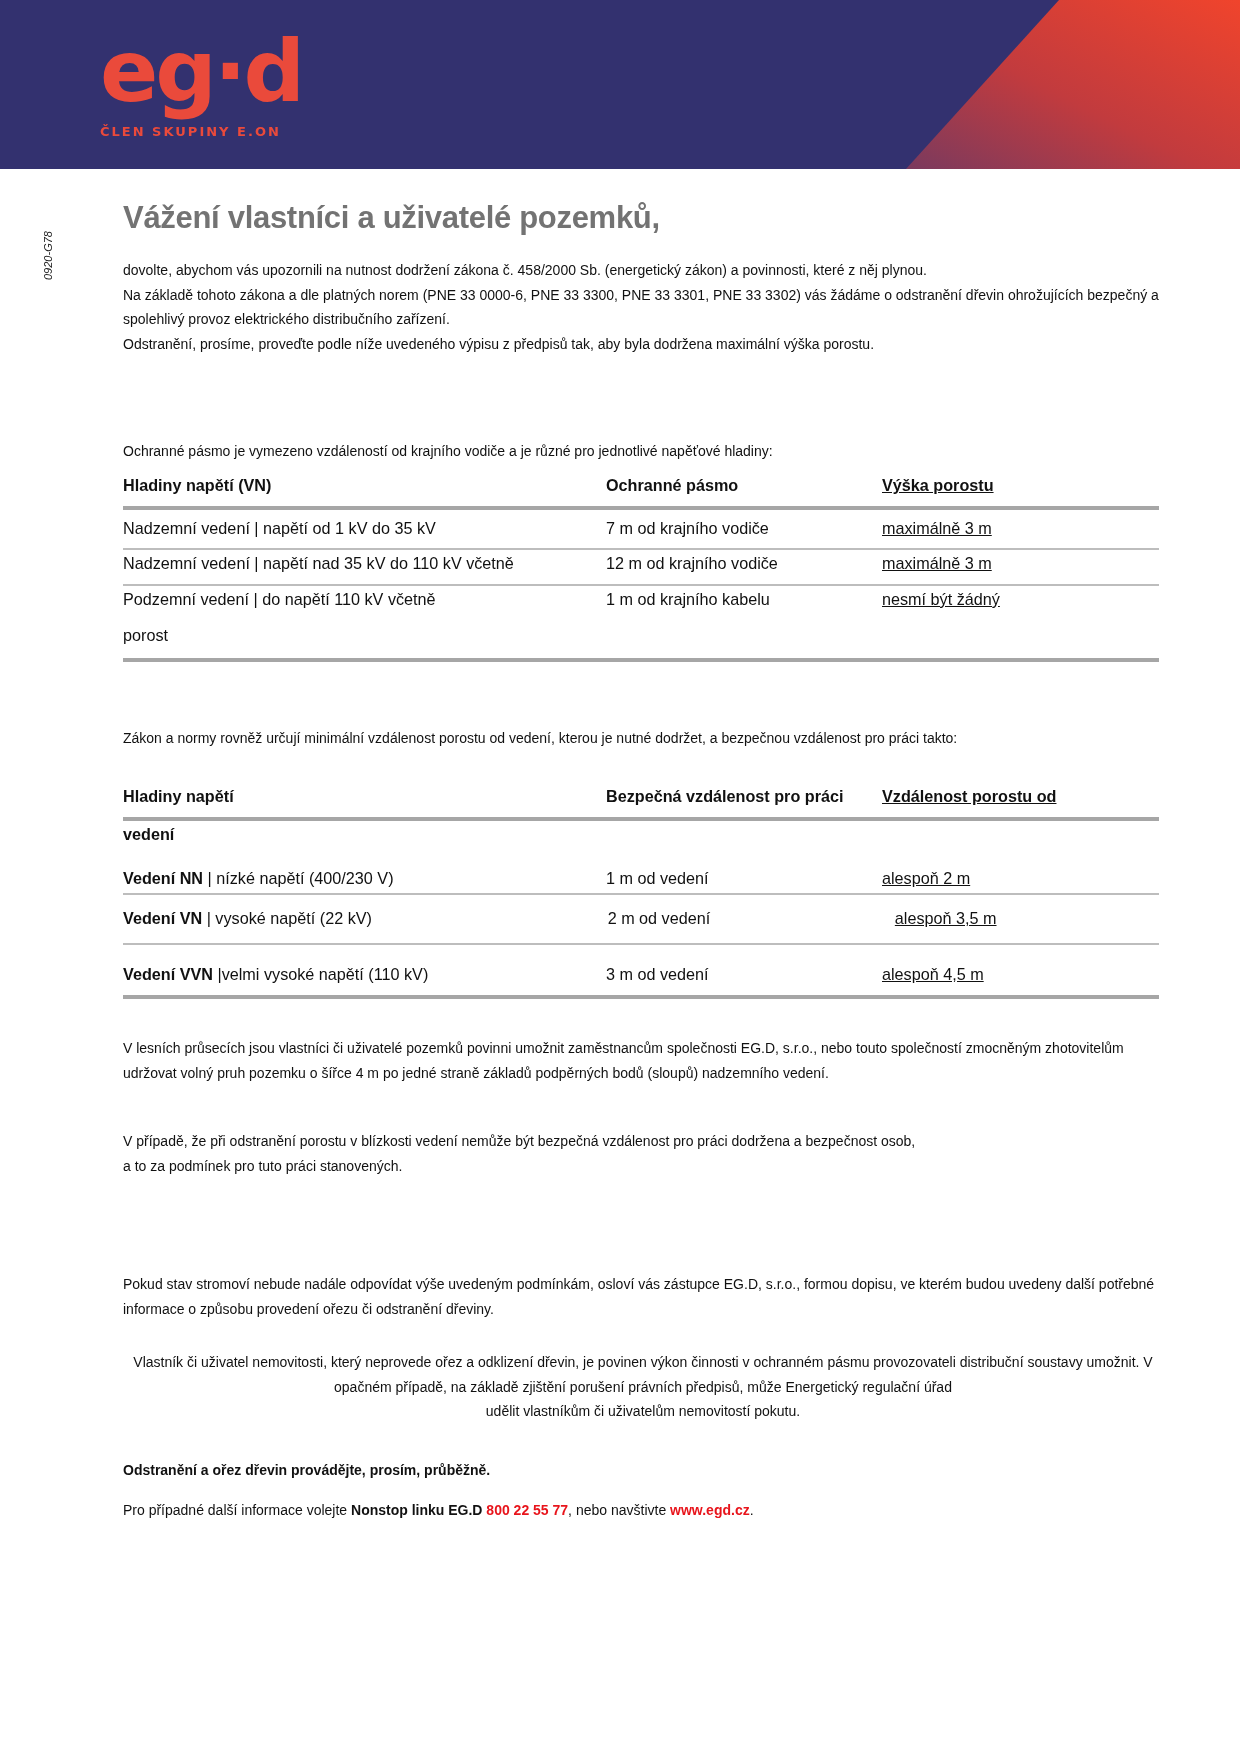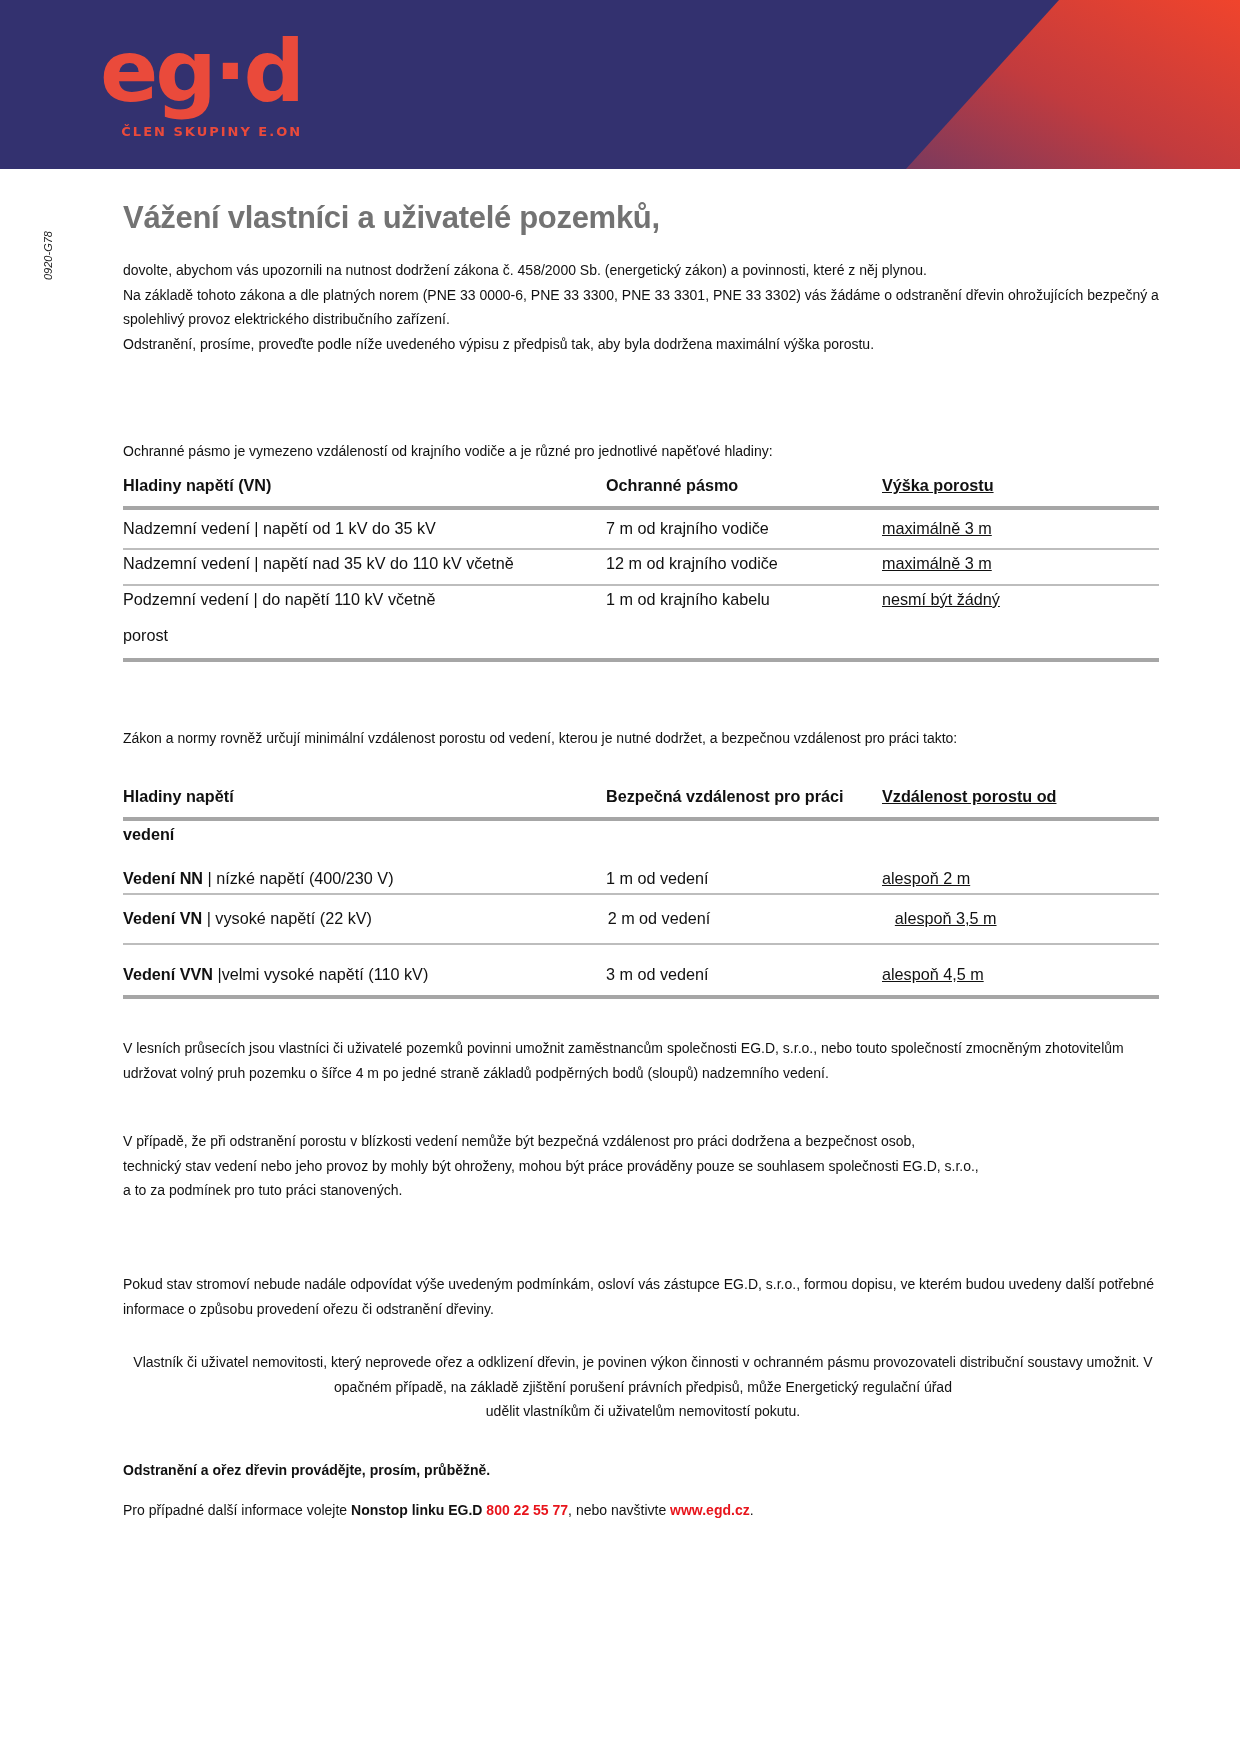--- a/index.html
+++ b/index.html
@@ -1,21 +1,21 @@
 <!DOCTYPE html>
 <html><head>
 <meta charset="utf-8">
 <style>
   html, body { margin: 0; padding: 0; background: #ffffff; }
   body { width: 1240px; height: 1754px; position: relative; overflow: hidden;
          font-family: "Liberation Sans", "DejaVu Sans", sans-serif; color: #111; }
   .header { position: absolute; left: 0; top: 0; width: 1240px; height: 169px;
             background: #33316f; overflow: hidden; }
   .header .wedge { position: absolute; left: 0; top: 0; width: 1240px; height: 169px; }
-  .logo { position: absolute; left: 100px; top: 28px; text-align: right; }
+  .logo { position: absolute; left: 100px; top: 28px; }
   .logo-mark { font-family: "DejaVu Sans", sans-serif; font-weight: bold; font-size: 86px;
                color: #ea4a3b; letter-spacing: -3px; line-height: 86px; }
   .logo-sub { font-family: "DejaVu Sans", sans-serif; font-weight: bold; font-size: 13px;
               color: #ea4a3b; letter-spacing: 2px; margin-top: 10px; }
   .side-code { position: absolute; left: 42px; top: 280px; transform: rotate(-90deg);
                transform-origin: left top; font-size: 11px; font-style: italic; color: #222; }
   .title { position: absolute; left: 123px; top: 200px; font-size: 31px; font-weight: bold;
            color: #737373; letter-spacing: -0.3px; }
   .para { position: absolute; left: 123px; width: 1040px; font-size: 14px; line-height: 24.5px; color: #111; }
   .tbl { position: absolute; left: 123px; width: 1036px; font-size: 16.2px; }
@@ -119,21 +119,20 @@
     <div class="c2">3 m od vedení</div>
     <div class="c3">alespoň 4,5 m</div>
   </div>
   <div class="line-thick"></div>
 </div>
 
 <div class="para" style="top:1036px;">V lesních průsecích jsou vlastníci či uživatelé pozemků povinni umožnit zaměstnancům společnosti EG.D, s.r.o., nebo touto společností zmocněným zhotovitelům udržovat volný pruh pozemku o šířce 4 m po jedné straně základů podpěrných bodů (sloupů) nadzemního vedení.</div>
 
 <div class="para" style="top:1129px;">
   <div>V případě, že při odstranění porostu v blízkosti vedení nemůže být bezpečná vzdálenost pro práci dodržena a bezpečnost osob,</div>
-  <div>technický stav vedení nebo jeho provoz by mohly být ohroženy, mohou být práce prováděny pouze se souhlasem společnosti EG.D, s.r.o.,</div>
   <div>a to za podmínek pro tuto práci stanovených.</div>
 </div>
 
 <div class="para" style="top:1272px;">Pokud stav stromoví nebude nadále odpovídat výše uvedeným podmínkám, osloví vás zástupce EG.D, s.r.o., formou dopisu, ve kterém budou uvedeny další potřebné informace o způsobu provedení ořezu či odstranění dřeviny.</div>
 
 <div class="para" style="top:1350px;text-align:center;">
   <div>Vlastník či uživatel nemovitosti, který neprovede ořez a odklizení dřevin, je povinen výkon činnosti v ochranném pásmu provozovateli distribuční soustavy umožnit. V opačném případě, na základě zjištění porušení právních předpisů, může Energetický regulační úřad</div>
   <div>udělit vlastníkům či uživatelům nemovitostí pokutu.</div>
 </div>
 

